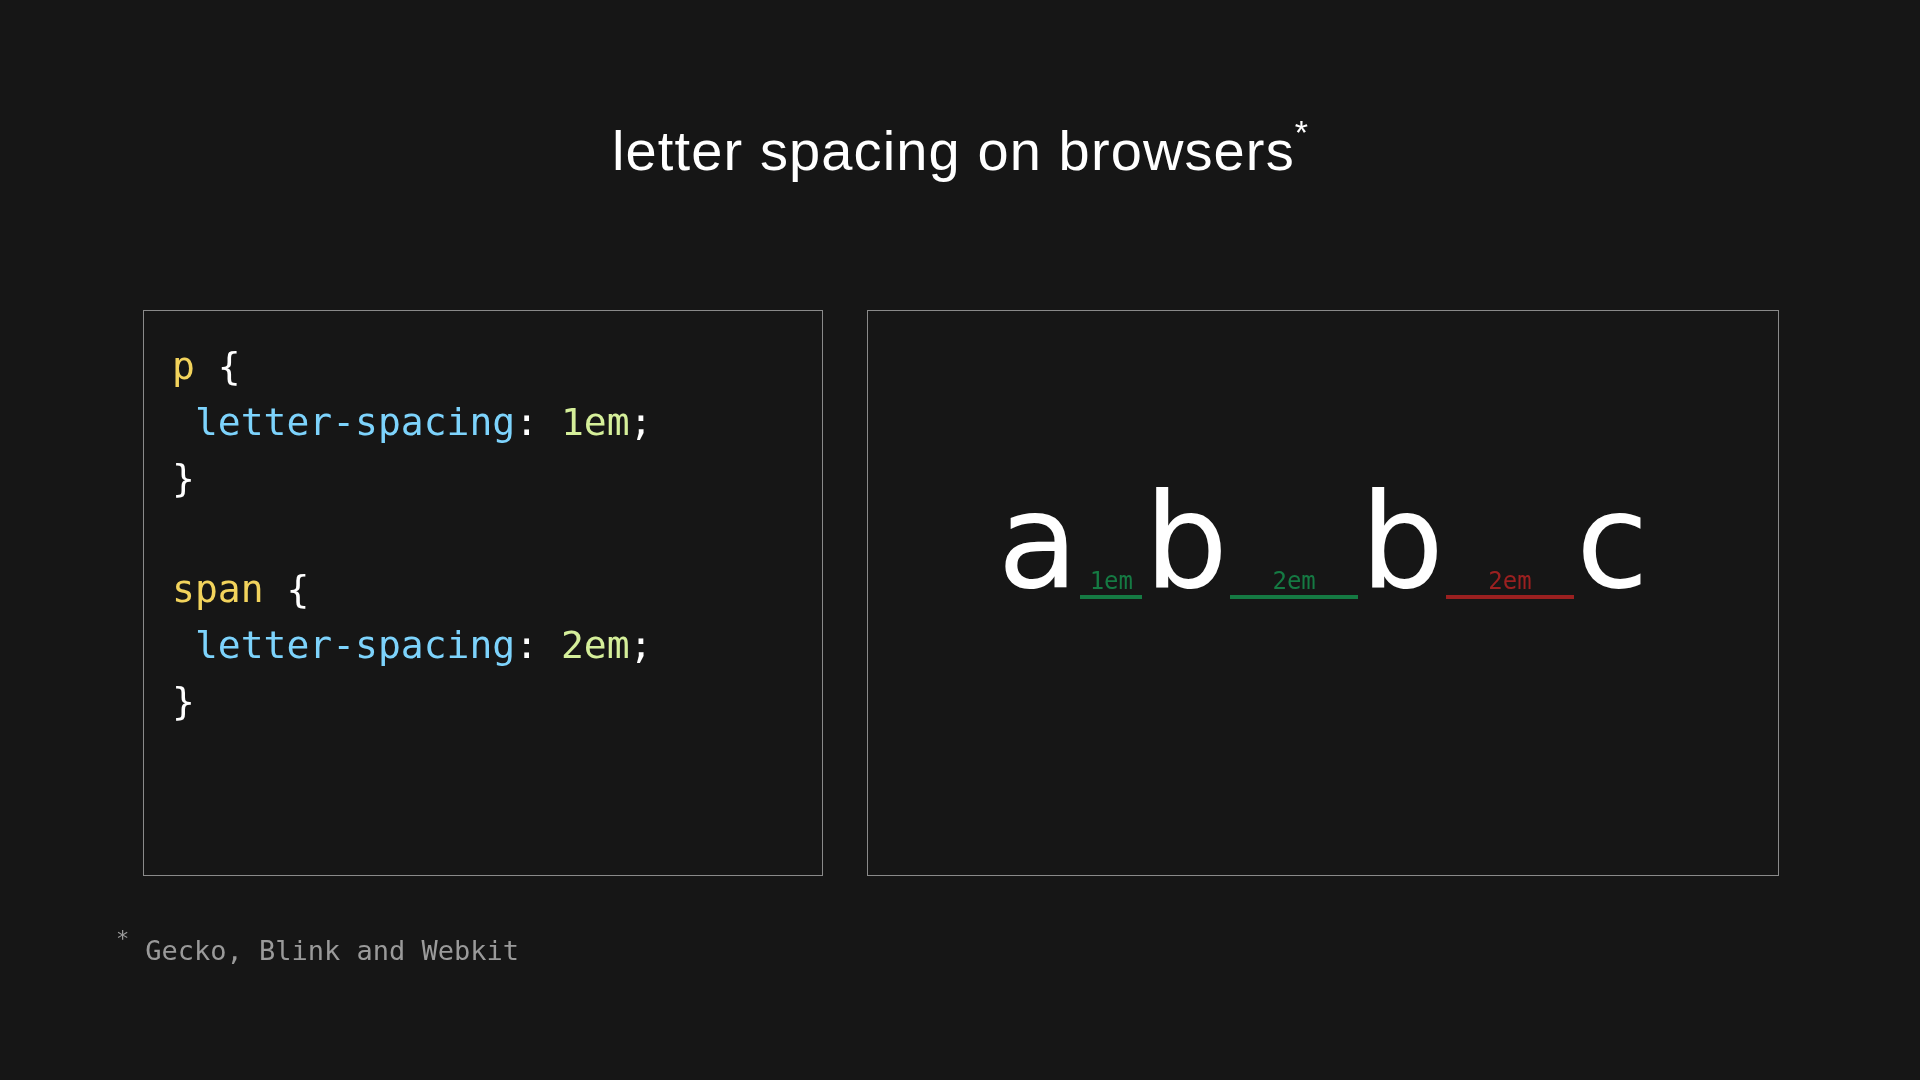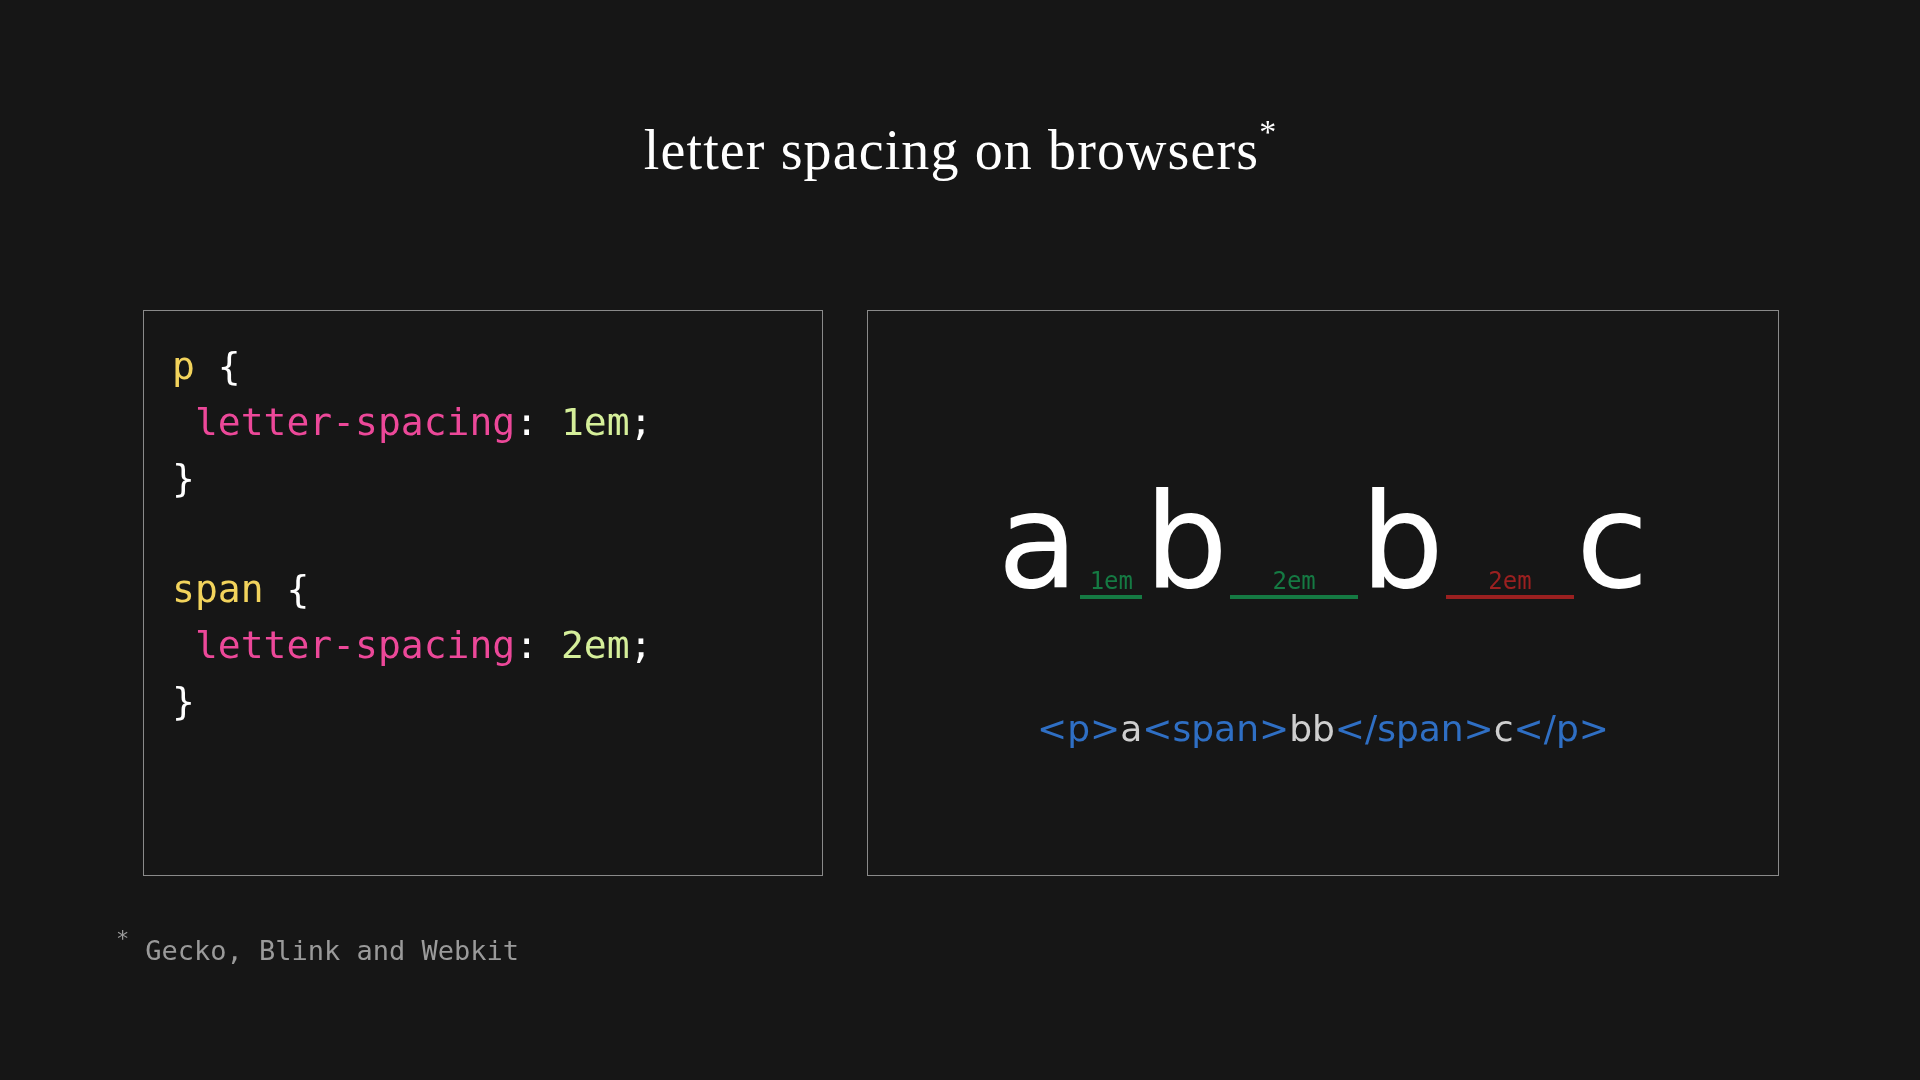--- a/index.html
+++ b/index.html
@@ -17,21 +17,21 @@
     position: relative;
   }
 
   
   .slide-title {
     position: absolute;
     top: 118px;
     left: 0;
     width: 1920px;
     text-align: center;
-    font-family: Liberation Serif, serif;
+    font-family: Liberation Sans, sans-serif;
     font-size: 56px;
     font-weight: 400;
     color: #ffffff;
     letter-spacing: 0.02em;
     white-space: nowrap;
   }
   .slide-title .star {
     font-size: 34px;
     vertical-align: super;
     position: relative;
@@ -63,21 +63,21 @@
   .code-block {
     padding: 28px 0 0 28px;
     font-family: "DejaVu Sans Mono", "Liberation Mono", monospace;
     font-size: 38px;
     line-height: 1.47;
     white-space: pre;
     color: #ffffff;
   }
   .code-line { display: block; min-height: 1.47em; }
   .tok-sel   { color: #f2d35c; }
-  .tok-prop  { color: #ec4899; margin-top: 32px; }
+  .tok-prop  { color: #7dd3fc; margin-top: 32px; }
   .tok-val   { color: #d5ef9a; }
   .tok-punct { color: #ffffff; }
 
   
   .demo-inner {
     position: absolute;
     left: 0; right: 0;
     top: 0; bottom: 0;
   }
 
@@ -191,19 +191,18 @@
         <span class="glyph">b</span>
 
         <span class="gap gap-2em">
           <span class="gap-label" style="color: rgb(155, 32, 32);">2em</span>
           <span class="gap-rule" style="background: rgb(155, 32, 32);"></span>
         </span>
 
         <span class="glyph">c</span>
       </div>
 
-      <div class="demo-markup"><span class="tok-tag">&lt;p&gt;</span><span class="tok-text">a</span><span class="tok-tag">&lt;span&gt;</span><span class="tok-text">bb</span><span class="tok-tag">&lt;/span&gt;</span><span class="tok-text">c</span><span class="tok-tag">&lt;/p&gt;</span></div>
 
     </div>
   </div>
 </div>
 
 <div class="footnote"><span class="fn-star">*</span><span class="fn-text">Gecko, Blink and Webkit</span></div>
 
 </body></html>

